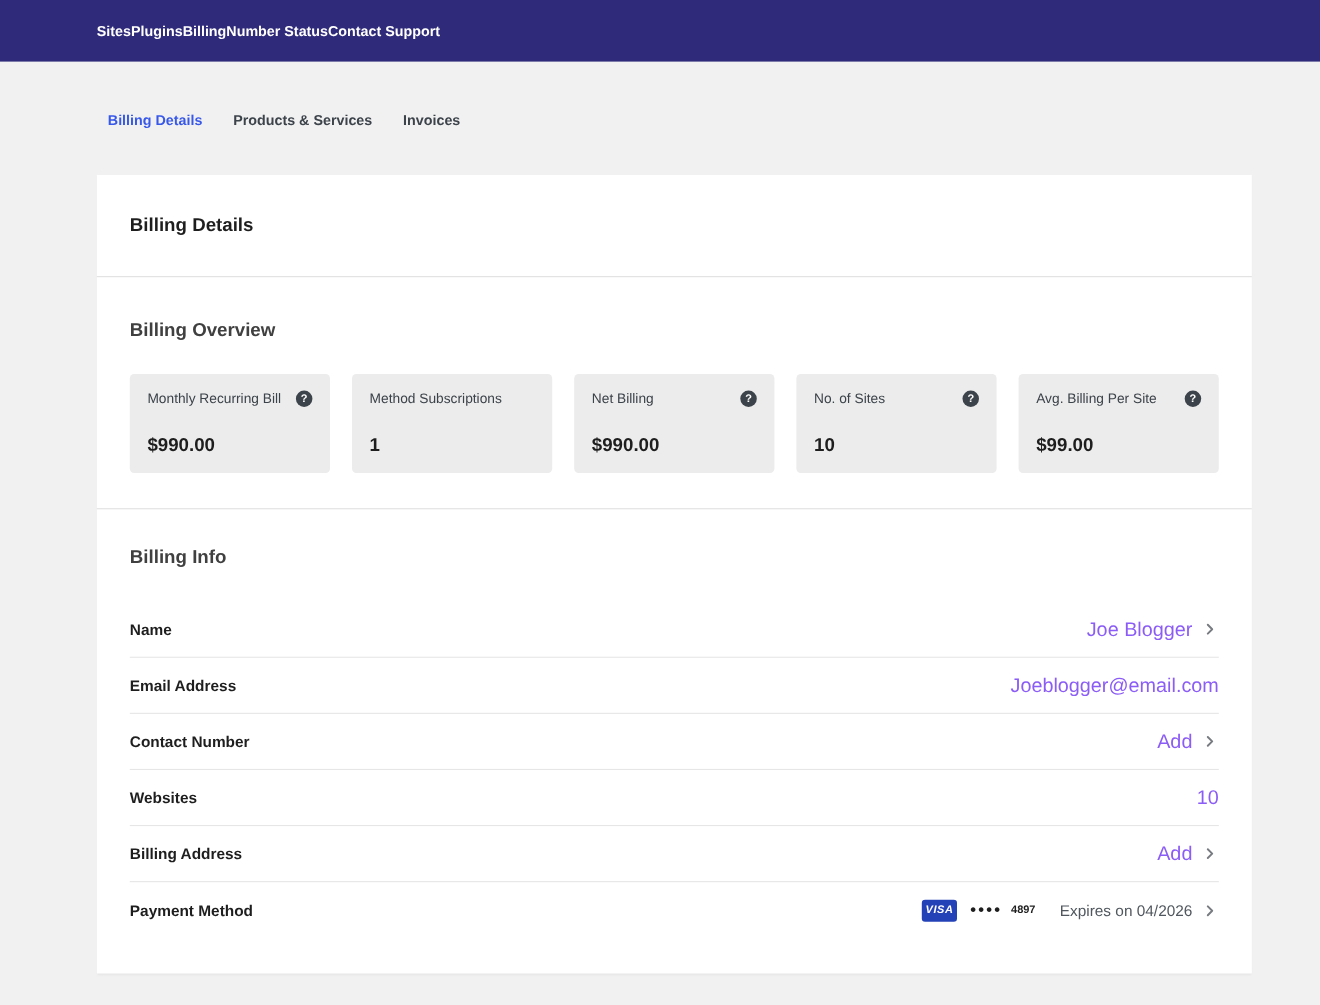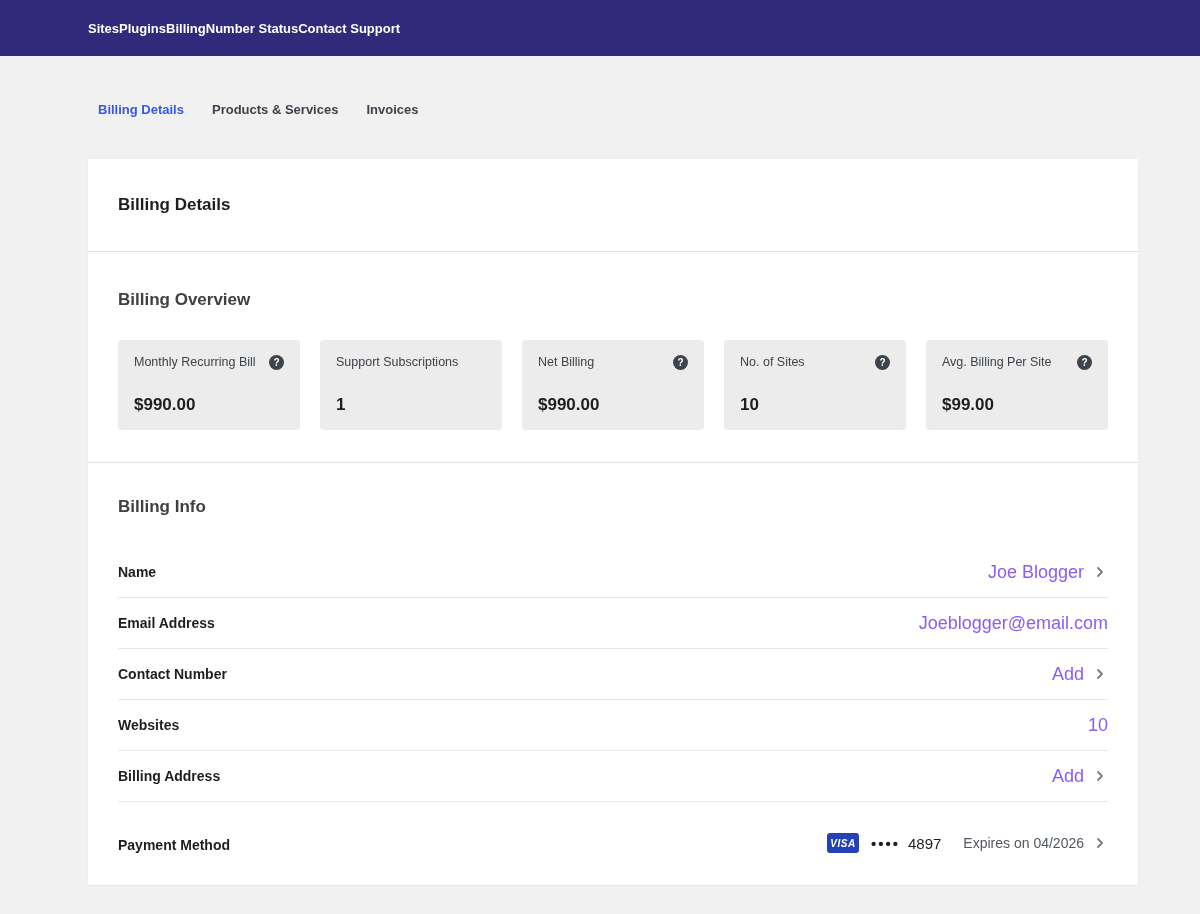--- a/index.html
+++ b/index.html
@@ -116,21 +116,21 @@
     padding:34px 30px 32px 30px;
   }
   .info-rows { margin-top:30px; }
   .info-row {
     height:51px;
     display:flex;
     align-items:center;
     justify-content:space-between;
     border-bottom:1px solid #e6e6e6;
   }
-  .info-row:last-child { border-bottom:none;align-items:flex-end; }
+  .info-row:last-child { border-bottom:none; }
   .row-label {
     font-size:14px;
     font-weight:700;
     color:#1e1e1e;
   }
   .row-right {
     display:flex;
     align-items:center;
     gap:8px;
   }
@@ -155,22 +155,22 @@
     letter-spacing:0.5px;
   }
   .card-dots {
     font-size:15px;
     font-weight:700;
     letter-spacing:2px;
     color:#1e1e1e;
     margin-left:4px;
   }
   .card-last4 {
-    font-size:15px;
-    font-weight:400;
+    font-size:10px;
+    font-weight:700;
     color:#1e1e1e;
   }
   .card-expiry {
     font-size:14px;
     color:#50575e;
     margin-left:14px;
   }
 </style>
 </head>
 <body>
@@ -204,21 +204,21 @@
       <div class="stat-card">
         <div class="stat-top">
           <span class="stat-label">Monthly Recurring Bill</span>
           <span class="help-icon">?</span>
         </div>
         <div class="stat-value">$990.00</div>
       </div>
 
       <div class="stat-card">
         <div class="stat-top">
-          <span class="stat-label">Support Subscriptions</span>
+          <span class="stat-label">Method Subscriptions</span>
         </div>
         <div class="stat-value">1</div>
       </div>
 
       <div class="stat-card">
         <div class="stat-top">
           <span class="stat-label">Net Billing</span>
           <span class="help-icon">?</span>
         </div>
         <div class="stat-value">$990.00</div>

